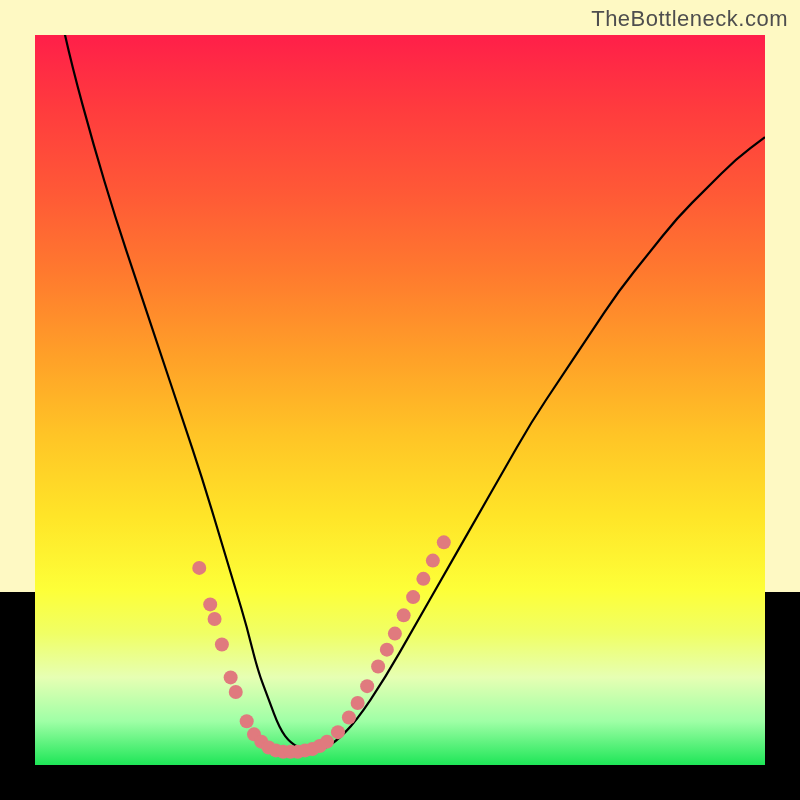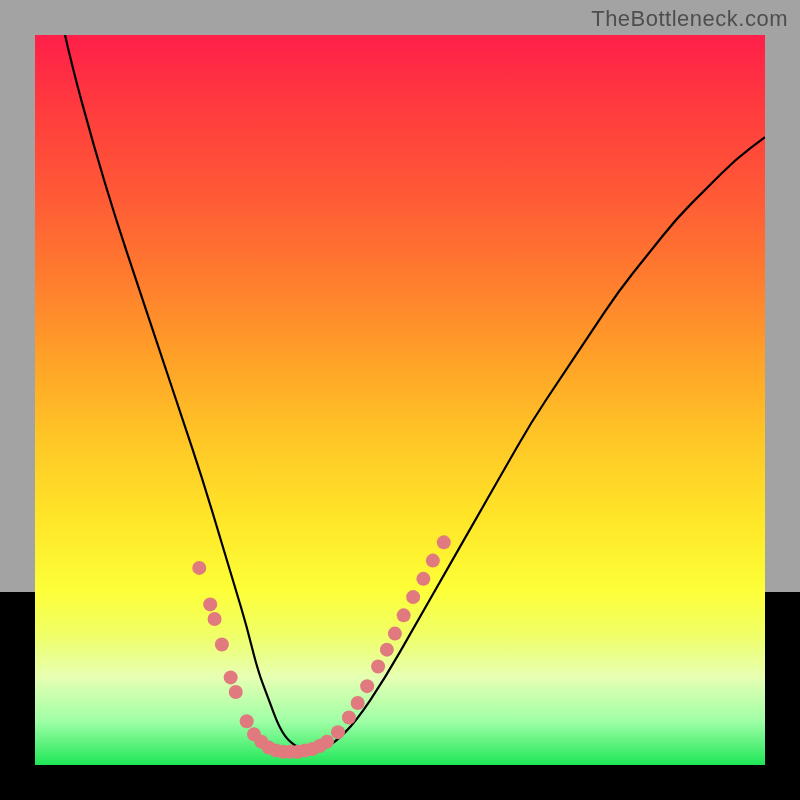--- a/index.html
+++ b/index.html
@@ -8,21 +8,21 @@
     width: 800px;
     height: 800px;
     background: #000;
     font-family: Arial, Helvetica, sans-serif;
     overflow: hidden;
   }
   .frame {
     position: relative;
     width: 800px;
     height: 592px;
-    background: #a3a3a3;
+    background: #fef9c3;
   }
   .watermark {
     position: absolute;
     top: 6px;
     right: 12px;
     color: #4e4e4e;
     font-size: 22px;
     font-weight: 500;
     letter-spacing: 0.5px;
     z-index: 20;

